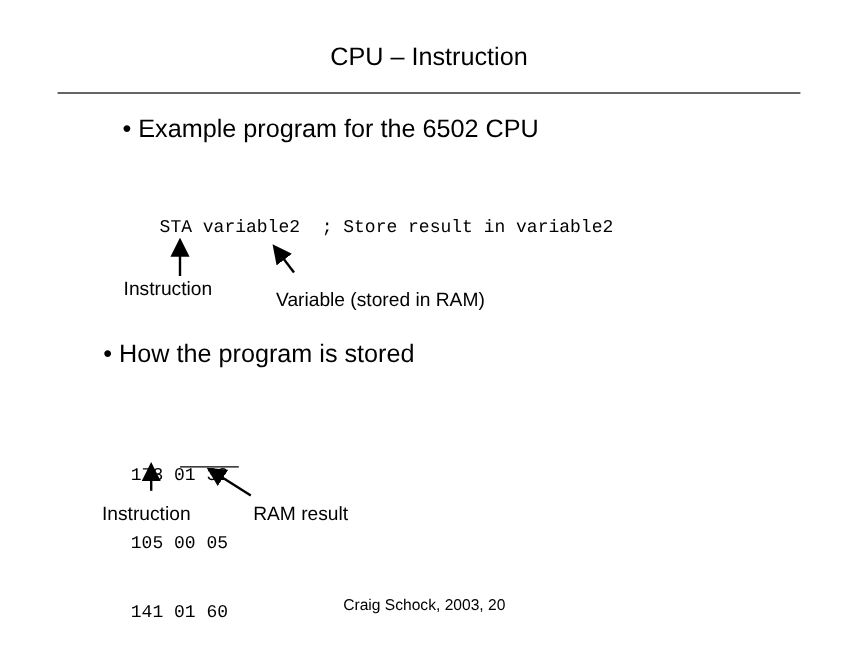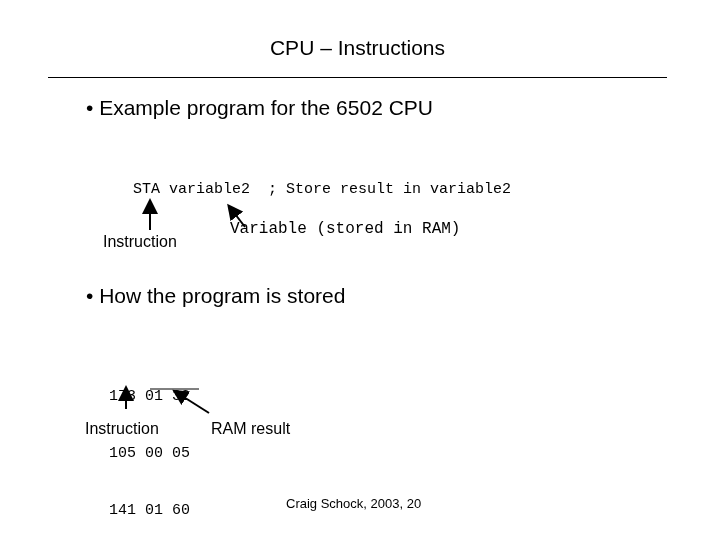--- a/index.html
+++ b/index.html
@@ -12,31 +12,31 @@
     .rule { left: 48px; width: 619px; top: 77px; height: 1px; background: #000; }
     .bullet { font-size: 21px; white-space: pre; }
     .mono { font-family: "Liberation Mono", monospace; font-size: 15px; white-space: pre; line-height: 19px; }
     .label { font-size: 16px; white-space: pre; }
     .footer { font-size: 13px; text-align: right; }
     svg { position: absolute; left: 0; top: 0; }
   </style>
 </head>
 <body>
 
-<div class="abs title">CPU – Instructions</div>
+<div class="abs title">CPU – Instruction</div>
 <div class="abs rule"></div>
 
-<div class="abs bullet" style="left:86px; top:96px;">• Example program for the 6502 CPU</div>
+<div class="abs bullet" style="left:102px; top:96px;">• Example program for the 6502 CPU</div>
 
 <div class="abs mono" style="left:133px; top:142px;">
   <div>STA variable2  ; Store result in variable2</div>
 </div>
 
 <div class="abs label" style="left:103px; top:233px;">Instruction</div>
-<div class="abs label" style="left:230px; top:220px;font-family:Liberation Mono, monospace;">Variable (stored in RAM)</div>
+<div class="abs label" style="left:230px; top:242px;">Variable (stored in RAM)</div>
 
 <div class="abs bullet" style="left:86px; top:284px;">• How the program is stored</div>
 
 <div class="abs mono" style="left:109px; top:349px;">
   <div>173 01 32</div>
   <div>105 00 05</div>
   <div>141 01 60</div>
 </div>
 
 <div class="abs label" style="left:85px; top:420px;">Instruction</div>

